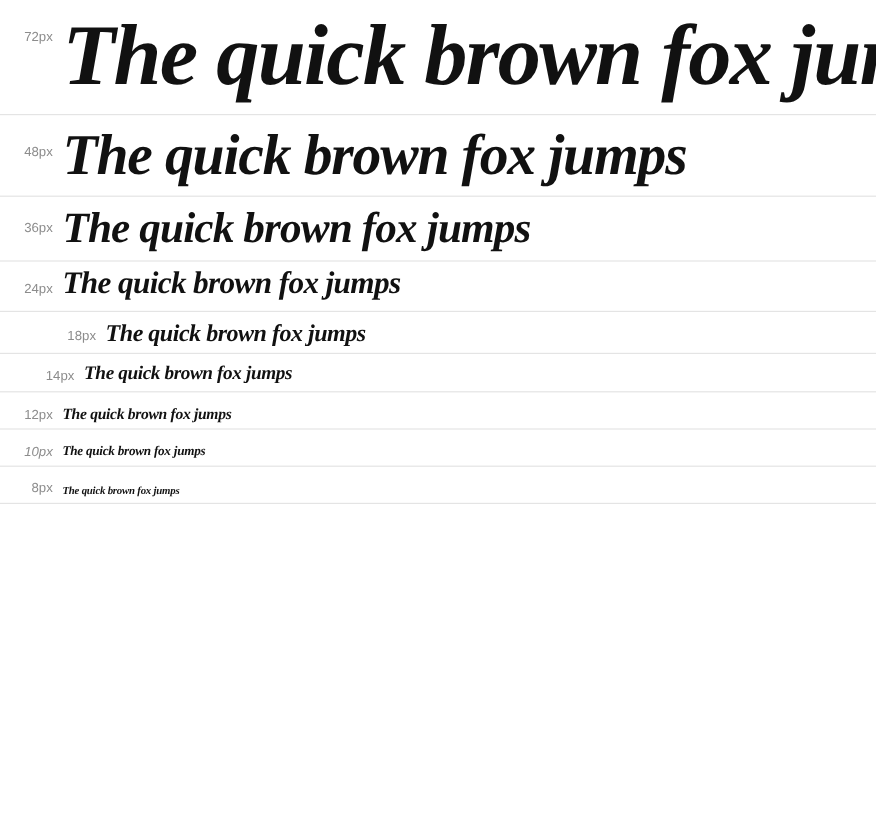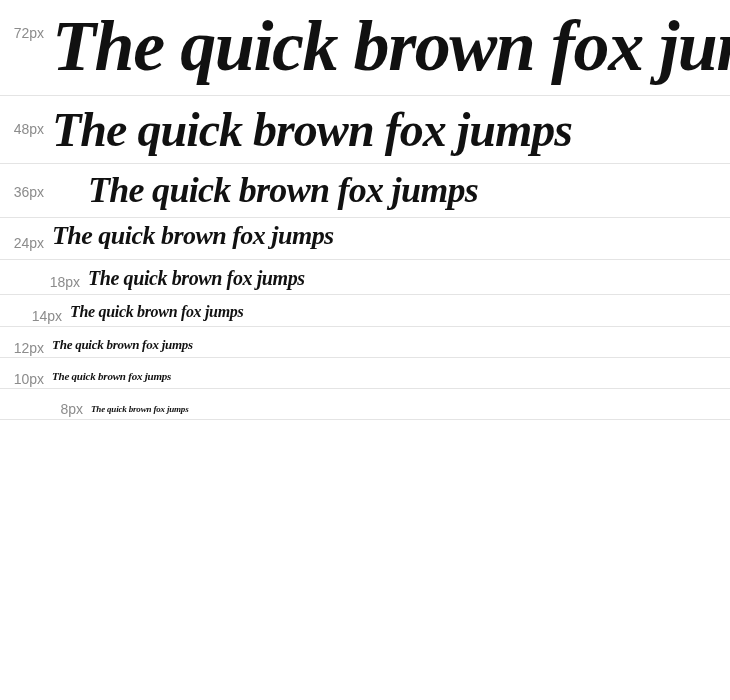--- a/index.html
+++ b/index.html
@@ -27,21 +27,21 @@
     overflow: hidden;
     width: 730px;
   }
   .size-label {
     flex: 0 0 52px;
     width: 52px;
     text-align: right;
     padding-right: 8px;
     box-sizing: border-box;
     color: #8c8c8c;
-    font-size: 14px;
+    font-size: 11px;
     font-family: "Liberation Sans", sans-serif;
     line-height: 1;
     white-space: nowrap;
     align-self: flex-start;
     padding-top: 6px;
   }
   .sample {
     flex: 1 1 auto;
     white-space: nowrap;
     color: #111111;
@@ -55,21 +55,21 @@
   }
   
   .row-72 { height: 96px; }
   .row-72 .sample { font-size: 72px; padding-bottom: 10px; }
   .row-72 .size-label { padding-top: 26px; }
 
   .row-48 { height: 68px; align-items: flex-end; }
   .row-48 .sample { font-size: 48px; padding-bottom: 8px; }
   .row-48 .size-label { padding-top: 26px; }
 
-  .row-36 { height: 54px; gap: 36px; }
+  .row-36 { height: 54px; }
   .row-36 .sample { font-size: 36px; padding-bottom: 7px; }
   .row-36 .size-label { padding-top: 21px; }
 
   .row-24 { height: 42px; align-items: center; }
   .row-24 .sample { font-size: 26px; padding-bottom: 6px; }
   .row-24 .size-label { padding-top: 18px; }
 
   .row-18 { height: 35px; padding-left: 36px; }
   .row-18 .sample { font-size: 20px; padding-bottom: 5px; }
   .row-18 .size-label { padding-top: 15px; }
@@ -77,23 +77,23 @@
   .row-14 { height: 32px; }
   .row-14 .sample { font-size: 16px; padding-bottom: 5px; }
   .row-14 .size-label { padding-top: 14px; margin-left: 18px; }
 
   .row-12 { height: 31px; justify-content: center; }
   .row-12 .sample { font-size: 13px; padding-bottom: 5px; }
   .row-12 .size-label { padding-top: 14px; }
 
   .row-10 { height: 31px; }
   .row-10 .sample { font-size: 11px; padding-bottom: 5px; }
-  .row-10 .size-label { padding-top: 14px; }
+  .row-10 .size-label { padding-top: 14px; font-style: italic; }
 
-  .row-8 { height: 31px; padding-left: 39px; }
+  .row-8 { height: 31px; }
   .row-8 .sample { font-size: 9px; padding-bottom: 5px; }
   .row-8 .size-label { padding-top: 13px; }
 
   .filler {
     width: 730px;
     height: 260px;
     background: #ffffff;
   }
 </style>
 </head>

